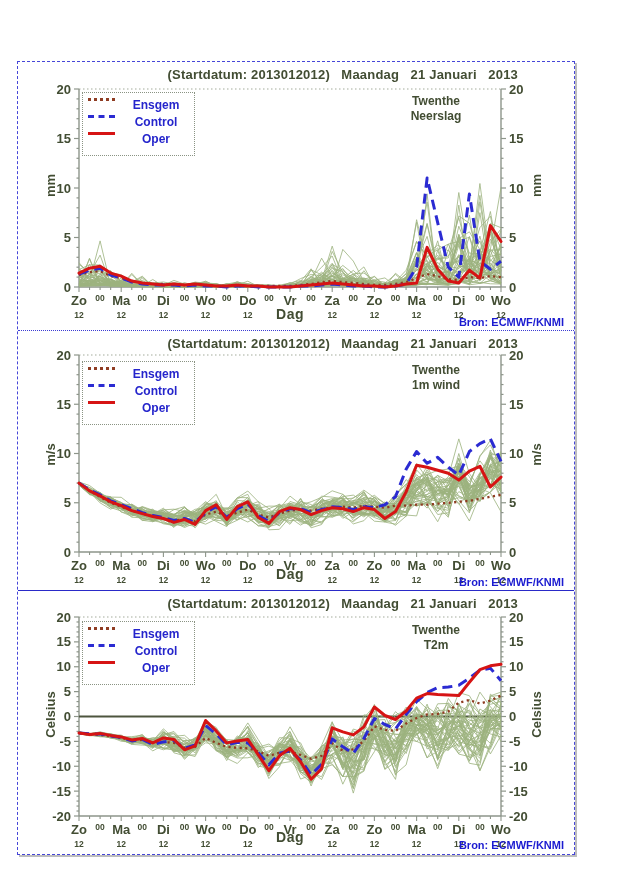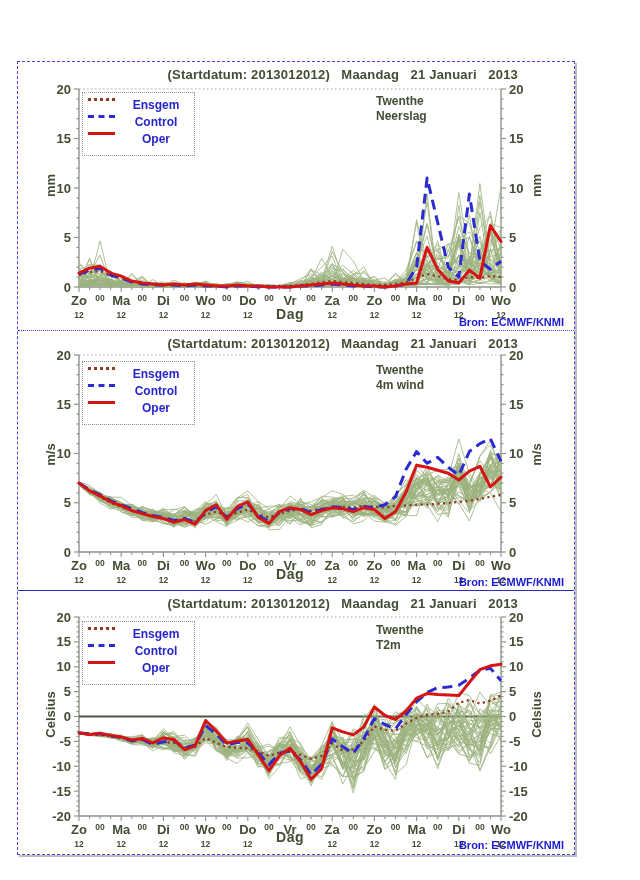--- a/index.html
+++ b/index.html
@@ -18,21 +18,21 @@
           font-size:13px;font-weight:bold;color:#424d33;white-space:pre;letter-spacing:.2px;}
   svg.plot{position:absolute;left:0;top:0;display:block;}
   .legend{position:absolute;left:64px;top:30px;width:102px;border:1px dotted #8a9383;
           background:rgba(255,255,255,.0);padding:5px 4px 6px 5px;}
   .lrow{display:flex;align-items:flex-start;height:17px;}
   .sw{display:inline-block;width:27px;height:0;margin-right:7px;flex:0 0 27px;}
   .sw-ens{border-top:3px dotted #8f3c22;}
   .sw-ctl{border-top:3px dashed #2b2bd2;}
   .sw-opr{border-top:3px solid #d61414;}
   .ltxt{font-size:12px;font-weight:bold;color:#2525cc;flex:1;text-align:center;}
-  .station{position:absolute;left:358px;top:32px;width:120px;text-align:left;
+  .station{position:absolute;left:358px;top:32px;width:120px;text-align:center;
            font-size:12px;font-weight:bold;color:#424d33;line-height:15px;white-space:pre-line;}
   .ylab{position:absolute;width:60px;text-align:center;font-size:13px;font-weight:bold;
         color:#424d33;transform:rotate(-90deg);}
   .ylab.left{left:2px;top:116px;}
   .ylab.right{left:488px;top:116px;}
   .xlab{position:absolute;left:61px;width:422px;bottom:9px;text-align:center;
         font-size:14px;font-weight:bold;color:#424d33;letter-spacing:.5px;}
   .bron{position:absolute;right:10px;bottom:3px;font-size:11px;font-weight:bold;color:#1b1bd0;margin-top:20px;}
   svg text{font-family:"Liberation Sans",sans-serif;font-weight:bold;}
 </style>
@@ -438,21 +438,21 @@
           </div>
         <div class="lrow">
             <span class="sw sw-ctl"></span>
             <span class="ltxt">Control</span>
           </div>
         <div class="lrow">
             <span class="sw sw-opr"></span>
             <span class="ltxt">Oper</span>
           </div>
       </div>
-      <div class="station"><div>Twenthe</div><div>4m wind</div></div>
+      <div class="station"><div>Twenthe</div><div>1m wind</div></div>
       <div class="ylab left">m/s</div>
       <div class="ylab right">m/s</div>
       <div class="xlab">Dag</div>
       <div class="bron">Bron: ECMWF/KNMI</div>
     </section>
 
     <section class="panel p2">
       <svg class="plot" width="556" height="263">
           <line x1="61" y1="26" x2="483" y2="26" stroke="#a3ab9b" stroke-width="1.2" stroke-dasharray="1.5,2.5"></line>
           <line x1="61" y1="26" x2="61" y2="225" stroke="#8d958a" stroke-width="1.4"></line>

